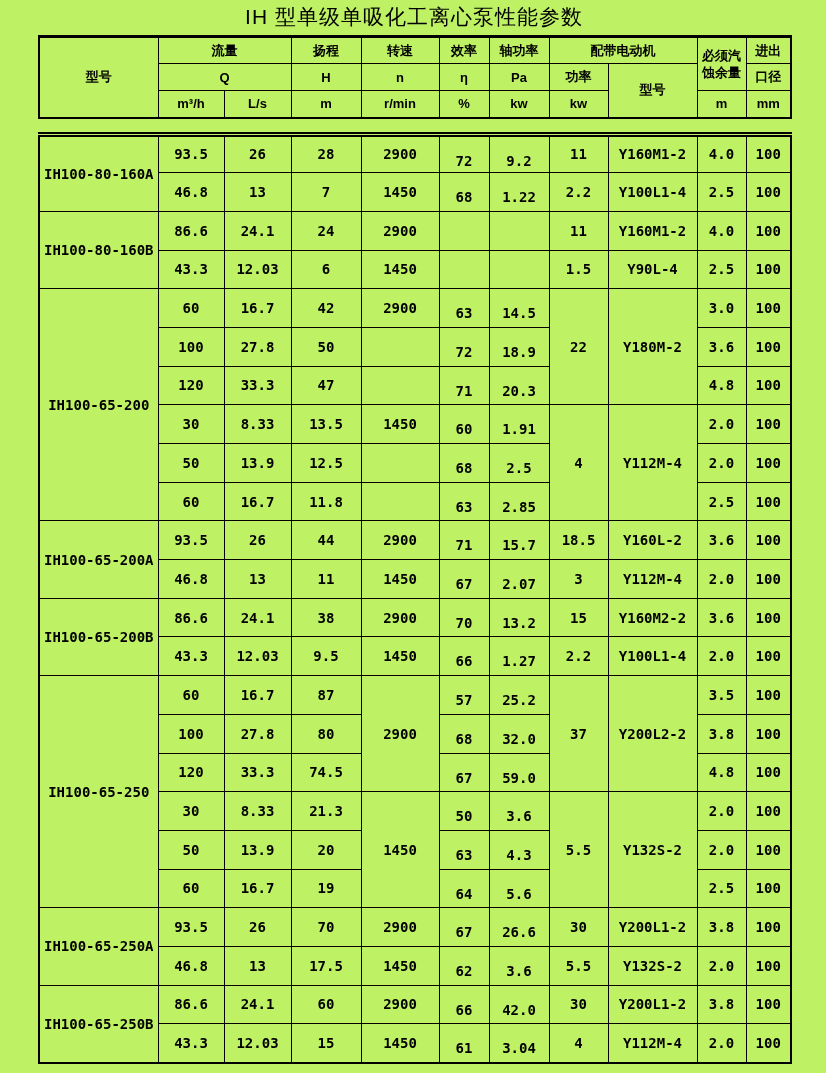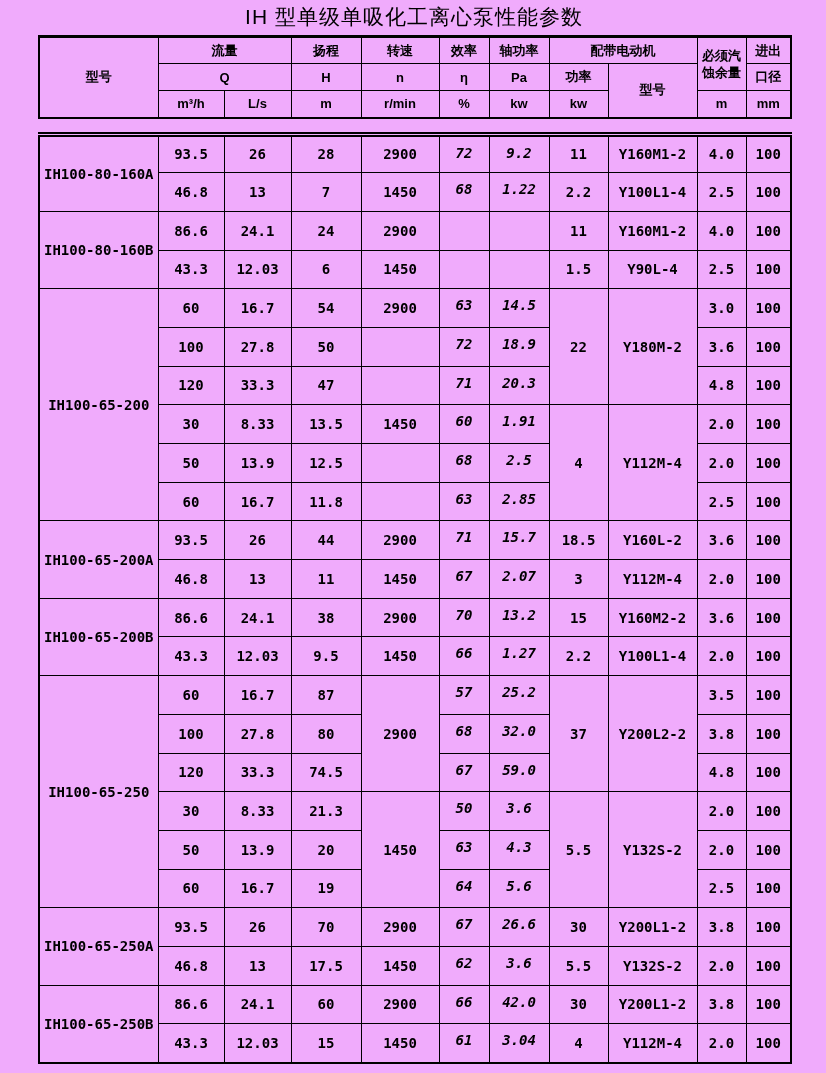--- a/index.html
+++ b/index.html
@@ -5,21 +5,21 @@
   html, body {
     margin: 0;
     padding: 0;
     background: #ffffff;
     overflow: hidden;
   }
   .page {
     position: relative;
     width: 826px;
     height: 1073px;
-    background: #f0abfc;
+    background: #bef264;
     color: #000000;
     box-sizing: border-box;
     padding: 5px 0 0 38px;
   }
   .doc-title {
     width: 752px;
     text-align: center;
     font-family: "Liberation Sans", "DejaVu Sans", sans-serif;
     font-size: 21px;
     font-weight: normal;
@@ -73,22 +73,21 @@
   .body-table tr { height: 38.7px; }
   .body-table td {
     font-family: "DejaVu Sans Mono", "Liberation Mono", monospace;
     font-weight: bold;
     font-size: 14px;
   }
   
   .body-table td.col5,
   .body-table td.col6 {
     vertical-align: top;
-    padding-top: 8px;
-    font-style: italic;
+    padding-top: 16px;
   }
 </style>
 </head>
 <body>
 
 <div class="page">
 
   <div class="doc-title">IH 型单级单吸化工离心泵性能参数</div>
 
   <table class="header-table">
@@ -206,21 +205,21 @@
           <td class="col6"></td>
           <td class="col7">1.5</td>
           <td class="col8">Y90L-4</td>
           <td class="col9">2.5</td>
           <td class="col10">100</td>
         </tr>
         <tr>
           <td class="col0" rowspan="6">IH100-65-200</td>
           <td class="col1">60</td>
           <td class="col2">16.7</td>
-          <td class="col3">54</td>
+          <td class="col3">42</td>
           <td class="col4">2900</td>
           <td class="col5">63</td>
           <td class="col6">14.5</td>
           <td class="col7" rowspan="3">22</td>
           <td class="col8" rowspan="3">Y180M-2</td>
           <td class="col9">3.0</td>
           <td class="col10">100</td>
         </tr>
         <tr>
           <td class="col1">100</td>

